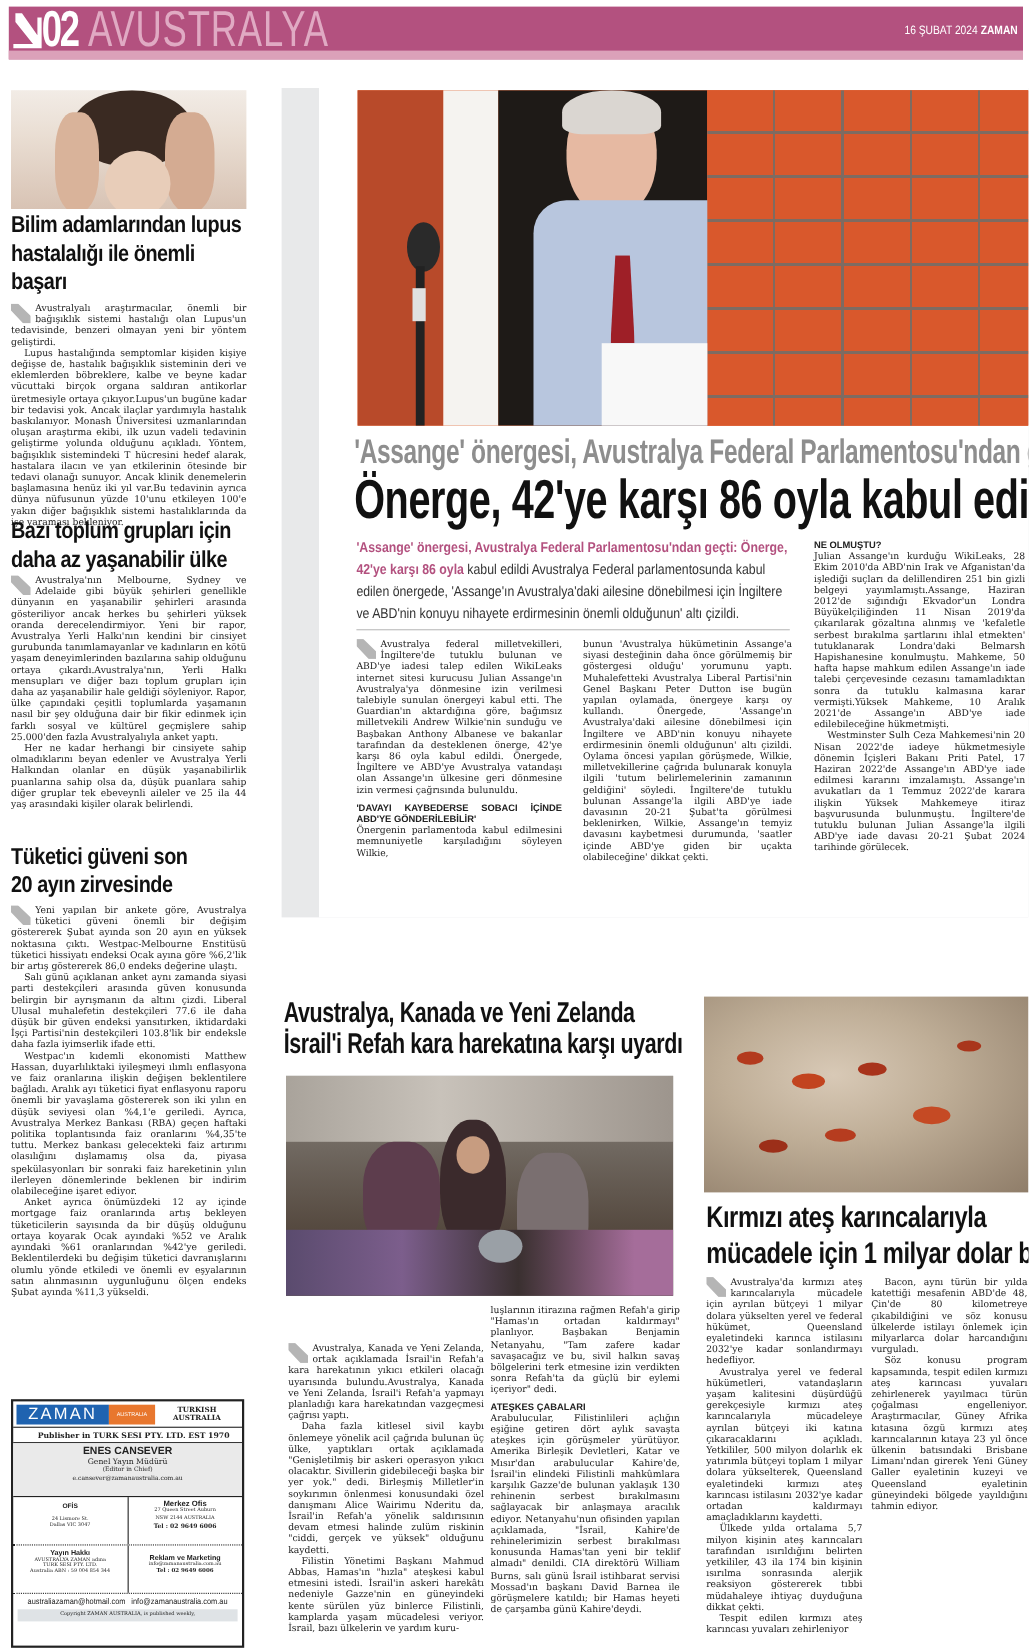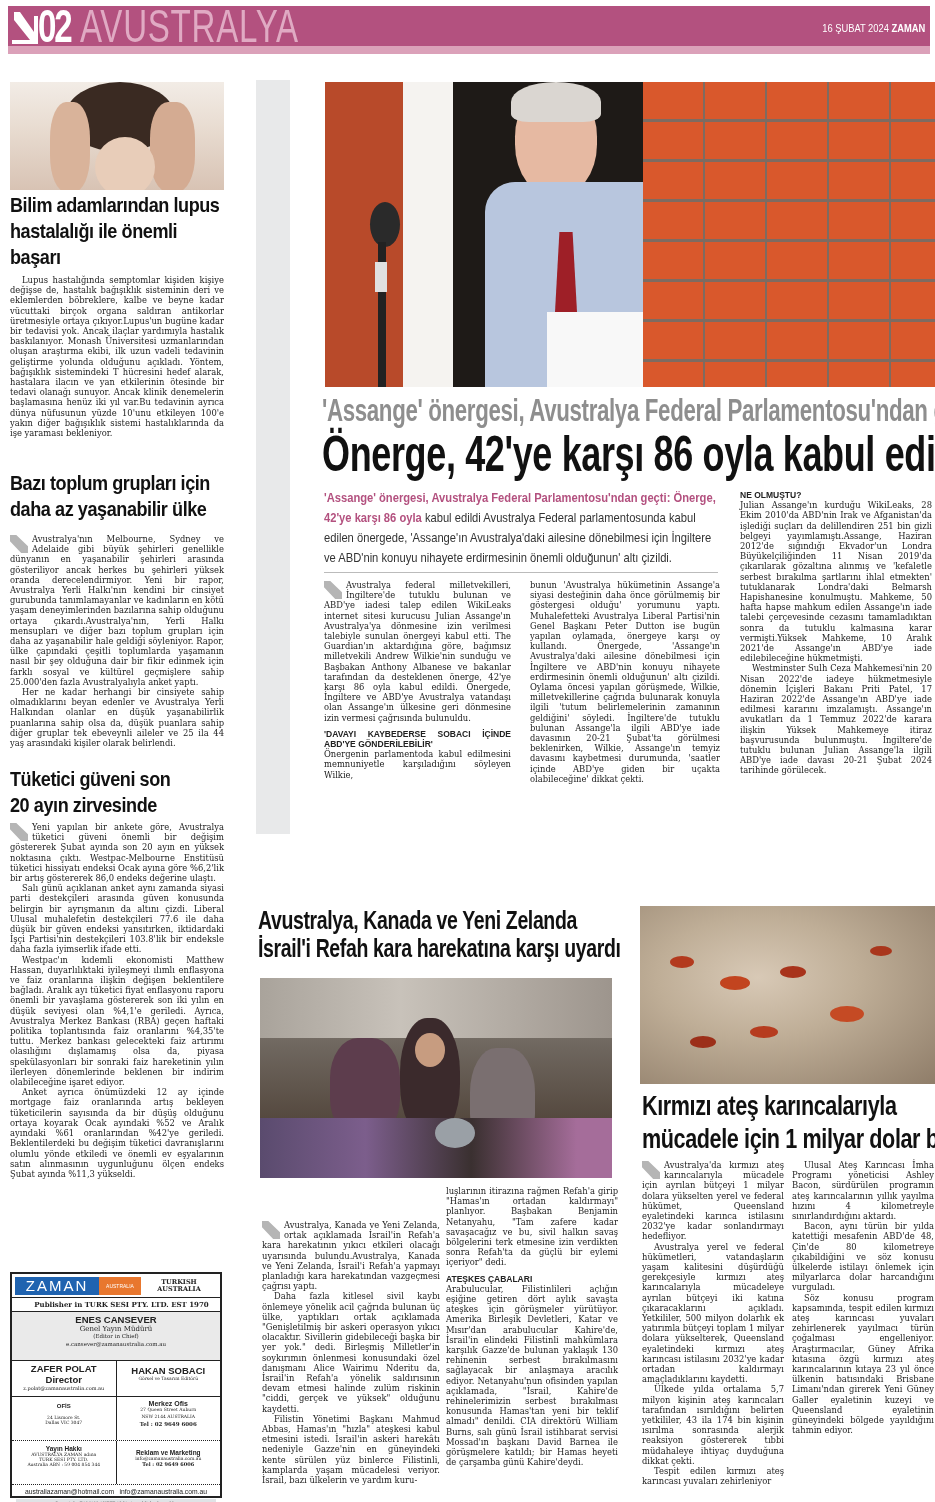--- a/index.html
+++ b/index.html
@@ -41,27 +41,28 @@
 <div class="abs photo" style="left:10px;top:82px;width:214px;height:108px;background:linear-gradient(180deg,#f2ece6 0%,#e9ddd2 40%,#d8c3b4 100%);">
   <div style="position:absolute;left:55px;top:0;width:110px;height:70px;border-radius:50%;background:#3a2a22;"></div>
   <div style="position:absolute;left:40px;top:20px;width:40px;height:90px;border-radius:40%;background:#d9b39a;"></div>
   <div style="position:absolute;left:140px;top:20px;width:45px;height:90px;border-radius:40%;background:#d4ab92;"></div>
   <div style="position:absolute;left:85px;top:55px;width:60px;height:60px;border-radius:50%;background:#e8cdb9;"></div>
 </div>
 
 <div class="abs" style="left:10px;top:192px;width:214px;">
   <div class="headline" style="font-size:21px;line-height:26px;transform:scaleX(.86);width:250px;">Bilim adamlarından lupus hastalalığı ile önemli başarı</div>
   <div class="body" style="margin-top:5px;">
+    <p class="first"><span class="lead-arrow2"></span><span>Avustralyalı araştırmacılar, önemli bir bağışıklık sistemi hastalığı olan Lupus'un tedavisinde, benzeri olmayan yeni bir yöntem geliştirdi.</span></p>
     <p>Lupus hastalığında semptomlar kişiden kişiye değişse de, hastalık bağışıklık sisteminin deri ve eklemlerden böbreklere, kalbe ve beyne kadar vücuttaki birçok organa saldıran antikorlar üretmesiyle ortaya çıkıyor.Lupus'un bugüne kadar bir tedavisi yok. Ancak ilaçlar yardımıyla hastalık baskılanıyor. Monash Üniversitesi uzmanlarından oluşan araştırma ekibi, ilk uzun vadeli tedavinin geliştirme yolunda olduğunu açıkladı. Yöntem, bağışıklık sistemindeki T hücresini hedef alarak, hastalara ilacın ve yan etkilerinin ötesinde bir tedavi olanağı sunuyor. Ancak klinik denemelerin başlamasına henüz iki yıl var.Bu tedavinin ayrıca dünya nüfusunun yüzde 10'unu etkileyen 100'e yakın diğer bağışıklık sistemi hastalıklarında da işe yaraması bekleniyor.</p>
   </div>
 </div>
 
 <div class="abs" style="left:10px;top:470px;width:214px;">
   <div class="headline" style="font-size:21px;line-height:26px;transform:scaleX(.86);width:250px;">Bazı toplum grupları için daha az yaşanabilir ülke</div>
-  <div class="body" style="margin-top:12px;">
+  <div class="body" style="margin-top:0;">
     <p class="first"><span class="lead-arrow2"></span><span>Avustralya'nın Melbourne, Sydney ve Adelaide gibi büyük şehirleri genellikle dünyanın en yaşanabilir şehirleri arasında gösteriliyor ancak herkes bu şehirleri yüksek oranda derecelendirmiyor. Yeni bir rapor, Avustralya Yerli Halkı'nın kendini bir cinsiyet gurubunda tanımlamayanlar ve kadınların en kötü yaşam deneyimlerinden bazılarına sahip olduğunu ortaya çıkardı.Avustralya'nın, Yerli Halkı mensupları ve diğer bazı toplum grupları için daha az yaşanabilir hale geldiği söyleniyor. Rapor, ülke çapındaki çeşitli toplumlarda yaşamanın nasıl bir şey olduğuna dair bir fikir edinmek için farklı sosyal ve kültürel geçmişlere sahip 25.000'den fazla Avustralyalıyla anket yaptı.</span></p>
     <p>Her ne kadar herhangi bir cinsiyete sahip olmadıklarını beyan edenler ve Avustralya Yerli Halkından olanlar en düşük yaşanabilirlik puanlarına sahip olsa da, düşük puanlara sahip diğer gruplar tek ebeveynli aileler ve 25 ila 44 yaş arasındaki kişiler olarak belirlendi.</p>
   </div>
 </div>
 
 <div class="abs" style="left:10px;top:766px;width:214px;">
   <div class="headline" style="font-size:21px;line-height:26px;transform:scaleX(.86);width:190px;">Tüketici güveni son 20 ayın zirvesinde</div>
   <div class="body" style="margin-top:4px;">
     <p class="first"><span class="lead-arrow2"></span><span>Yeni yapılan bir ankete göre, Avustralya tüketici güveni önemli bir değişim göstererek Şubat ayında son 20 ayın en yüksek noktasına çıktı. Westpac-Melbourne Enstitüsü tüketici hissiyatı endeksi Ocak ayına göre %6,2'lik bir artış göstererek 86,0 endeks değerine ulaştı.</span></p>
     <p>Salı günü açıklanan anket aynı zamanda siyasi parti destekçileri arasında güven konusunda belirgin bir ayrışmanın da altını çizdi. Liberal Ulusal muhalefetin destekçileri 77.6 ile daha düşük bir güven endeksi yansıtırken, iktidardaki İşçi Partisi'nin destekçileri 103.8'lik bir endeksle daha fazla iyimserlik ifade etti.</p>
@@ -79,31 +80,20 @@
         <div>AUSTRALIA</div>
       </div>
   </div>
   <div class="imp-row" style="height:14px;justify-content:center;align-items:center;font-size:7px;font-weight:bold;padding-left:11px;">Publisher in TURK SESI PTY. LTD. EST 1970</div>
   <div class="imp-row" style="flex-direction:column;background:#eaeaea;padding:2px 0;height:49px;">
     <div style="font-family:'Liberation Sans',sans-serif;font-weight:bold;font-size:9.5px;">ENES CANSEVER</div>
     <div style="font-size:7px;">Genel Yayın Müdürü</div>
     <div style="font-size:5.5px;">(Editor in Chief)</div>
     <div style="font-size:5.5px;margin-top:2px;">e.cansever@zamanaustralia.com.au</div>
   </div>
-  <div class="imp-row" style="height:36px;">
-    <div style="flex:1;border-right:1px solid #222;padding-top:2px;">
-      <div style="font-family:'Liberation Sans',sans-serif;font-weight:bold;font-size:9.5px;">ZAFER POLAT</div>
-      <div style="font-family:'Liberation Sans',sans-serif;font-weight:bold;font-size:9.5px;">Director</div>
-      <div style="font-size:5px;">z.polat@zamanaustralia.com.au</div>
-    </div>
-    <div style="flex:1;padding-top:4px;">
-      <div style="font-family:'Liberation Sans',sans-serif;font-weight:bold;font-size:9.5px;">HAKAN SOBACI</div>
-      <div style="font-size:4.5px;">Görsel ve Tasarım Editörü</div>
-    </div>
-  </div>
   <div class="imp-row" style="height:44px;border-bottom:1px dotted #222;">
     <div style="flex:1;border-right:1px solid #222;padding-top:6px;">
       <div style="font-family:'Liberation Sans',sans-serif;font-weight:bold;font-size:6px;">OFİS</div>
       <div style="font-size:4.5px;margin-top:6px;">24 Lismore St.</div>
       <div style="font-size:4.5px;">Dallas VIC 3047</div>
     </div>
     <div style="flex:1;padding-top:3px;">
       <div style="font-family:'Liberation Sans',sans-serif;font-weight:bold;font-size:7px;">Merkez Ofis</div>
       <div style="font-size:4.5px;">27 Queen Street Auburn</div>
       <div style="font-size:4.5px;margin-top:2px;">NSW 2144 AUSTRALIA</div>
@@ -225,16 +215,15 @@
   <div>mücadele için 1 milyar dolar bütçe</div>
 </div>
 
 <div class="abs body" style="left:642px;top:1160px;width:142px;">
   <p class="first"><span class="lead-arrow2"></span><span>Avustralya'da kırmızı ateş karıncalarıyla mücadele için ayrılan bütçeyi 1 milyar dolara yükselten yerel ve federal hükümet, Queensland eyaletindeki karınca istilasını 2032'ye kadar sonlandırmayı hedefliyor.</span></p>
   <p>Avustralya yerel ve federal hükümetleri, vatandaşların yaşam kalitesini düşürdüğü gerekçesiyle kırmızı ateş karıncalarıyla mücadeleye ayrılan bütçeyi iki katına çıkaracaklarını açıkladı. Yetkililer, 500 milyon dolarlık ek yatırımla bütçeyi toplam 1 milyar dolara yükselterek, Queensland eyaletindeki kırmızı ateş karıncası istilasını 2032'ye kadar ortadan kaldırmayı amaçladıklarını kaydetti.</p>
   <p>Ülkede yılda ortalama 5,7 milyon kişinin ateş karıncaları tarafından ısırıldığını belirten yetkililer, 43 ila 174 bin kişinin ısırılma sonrasında alerjik reaksiyon göstererek tıbbi müdahaleye ihtiyaç duyduğuna dikkat çekti.</p>
   <p>Tespit edilen kırmızı ateş karıncası yuvaları zehirleniyor</p>
 </div>
 <div class="abs body" style="left:792px;top:1160px;width:142px;">
-  <p>Ulusal Ateş Karıncası İmha Programı yöneticisi Ashley Bacon, sürdürülen programın ateş karıncalarının yıllık yayılma hızını 4 kilometreyle sınırlandırdığını aktardı.</p>
   <p>Bacon, aynı türün bir yılda katettiği mesafenin ABD'de 48, Çin'de 80 kilometreye çıkabildiğini ve söz konusu ülkelerde istilayı önlemek için milyarlarca dolar harcandığını vurguladı.</p>
   <p>Söz konusu program kapsamında, tespit edilen kırmızı ateş karıncası yuvaları zehirlenerek yayılmacı türün çoğalması engelleniyor. Araştırmacılar, Güney Afrika kıtasına özgü kırmızı ateş karıncalarının kıtaya 23 yıl önce ülkenin batısındaki Brisbane Limanı'ndan girerek Yeni Güney Galler eyaletinin kuzeyi ve Queensland eyaletinin güneyindeki bölgede yayıldığını tahmin ediyor.</p>
 </div>
 
 </body></html>

